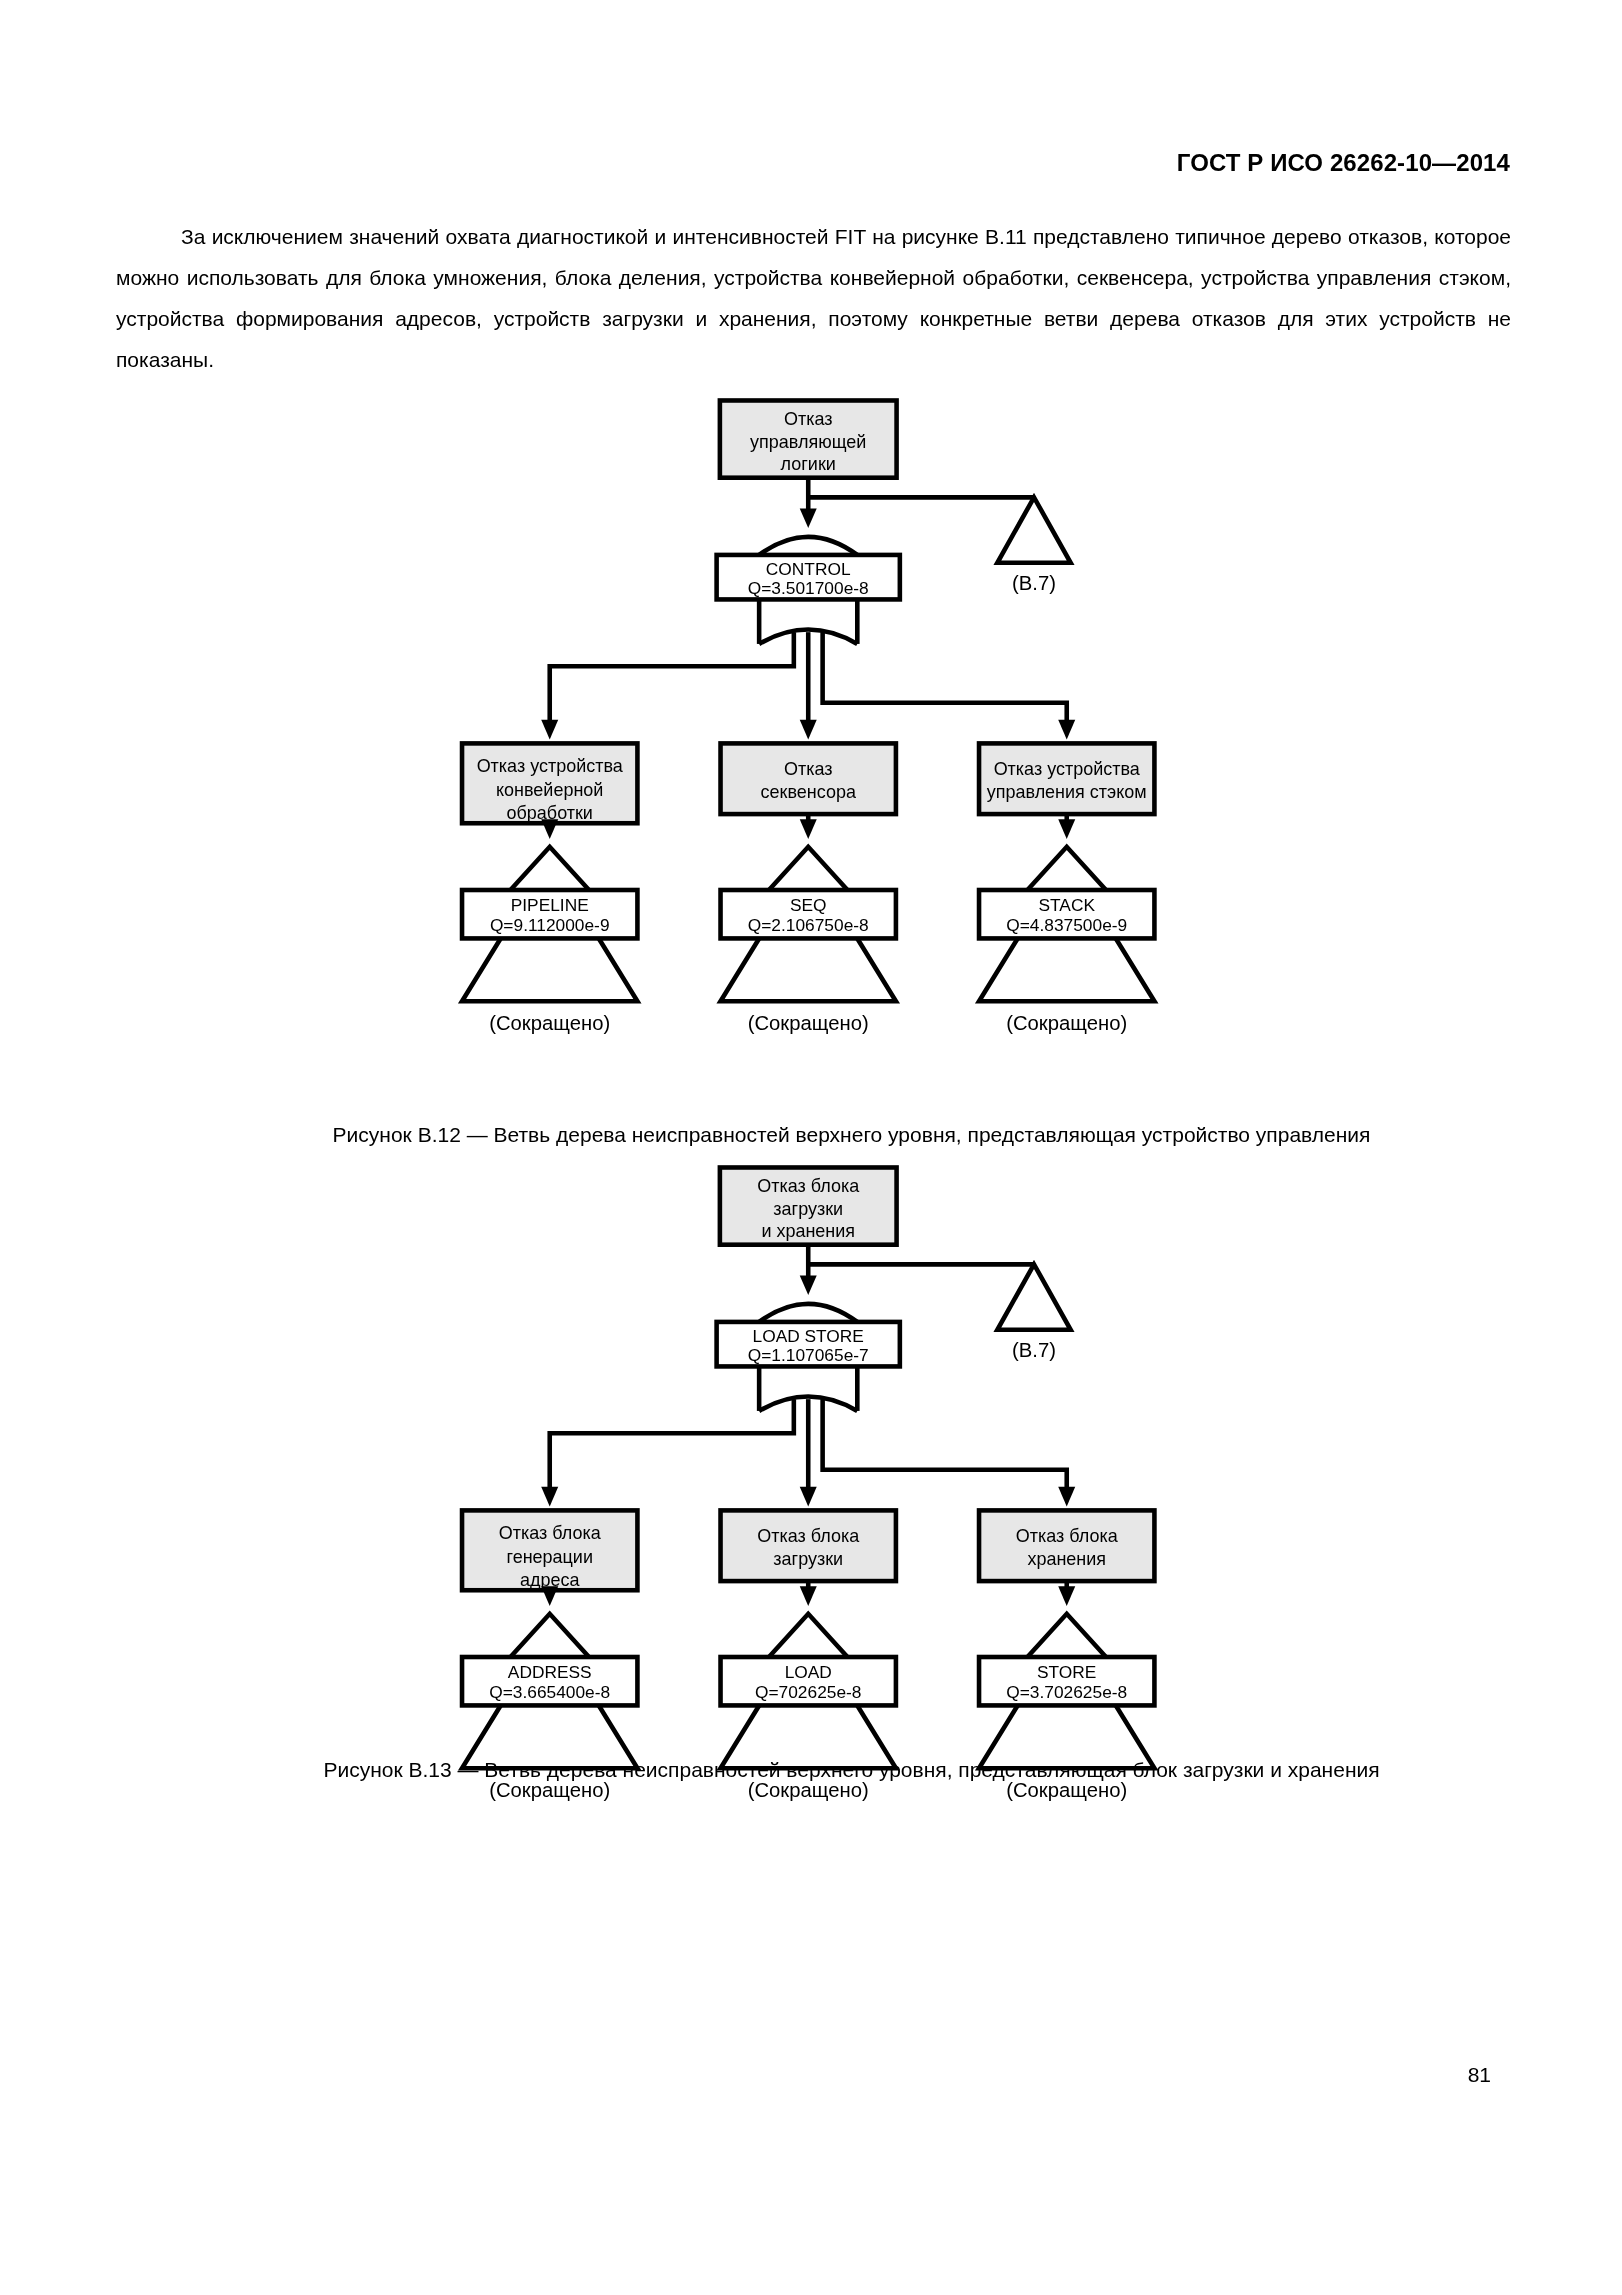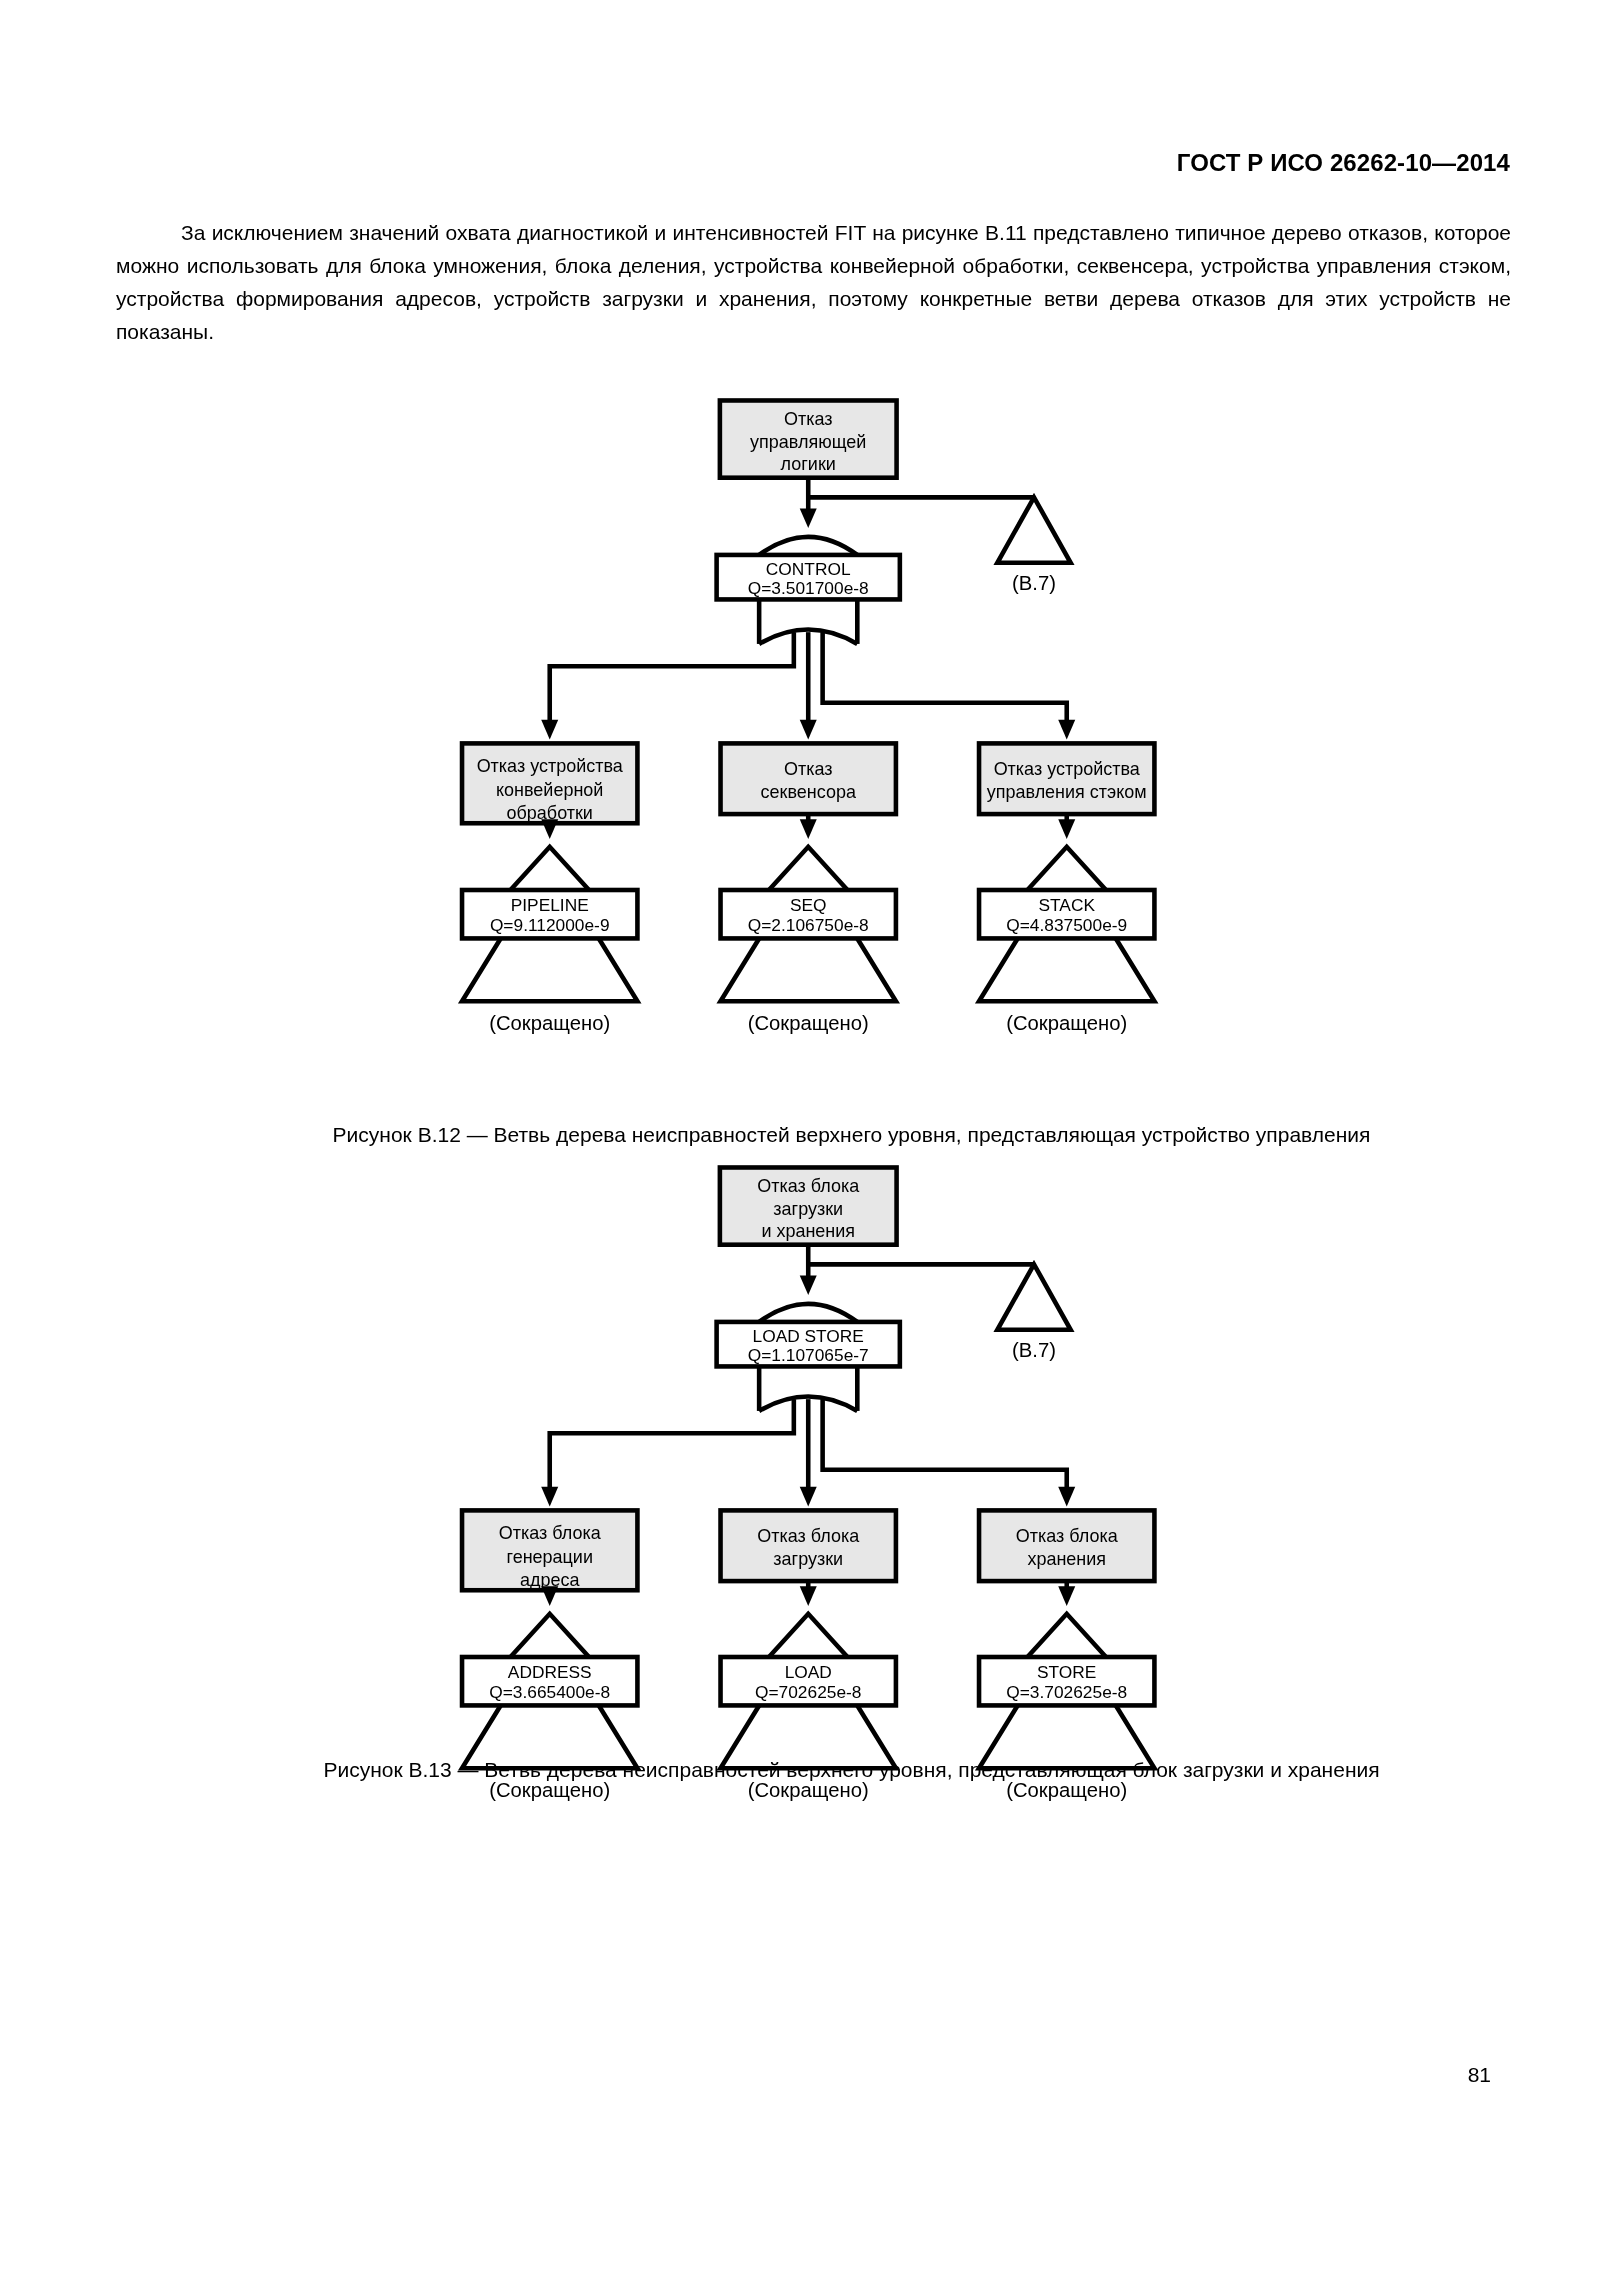--- a/index.html
+++ b/index.html
@@ -15,21 +15,21 @@
   
   .doc-header {
     position:absolute; top:149px; right:113px;
     font-size:24px; font-weight:bold; letter-spacing:0.1px;
     white-space:nowrap;
   }
 
   
   .body-para {
     position:absolute; left:116px; top:216px; width:1395px;
-    font-size:21px; line-height:33px; text-align:justify;
+    font-size:21px; line-height:41px; text-align:justify;
     text-indent:65px;
   }
 
   
   .caption {
     position:absolute; width:1623px; text-align:center;
     font-size:21px;
   }
   #caption-b12 { top:1123px; }
   #caption-b13 { top:1758px; }

